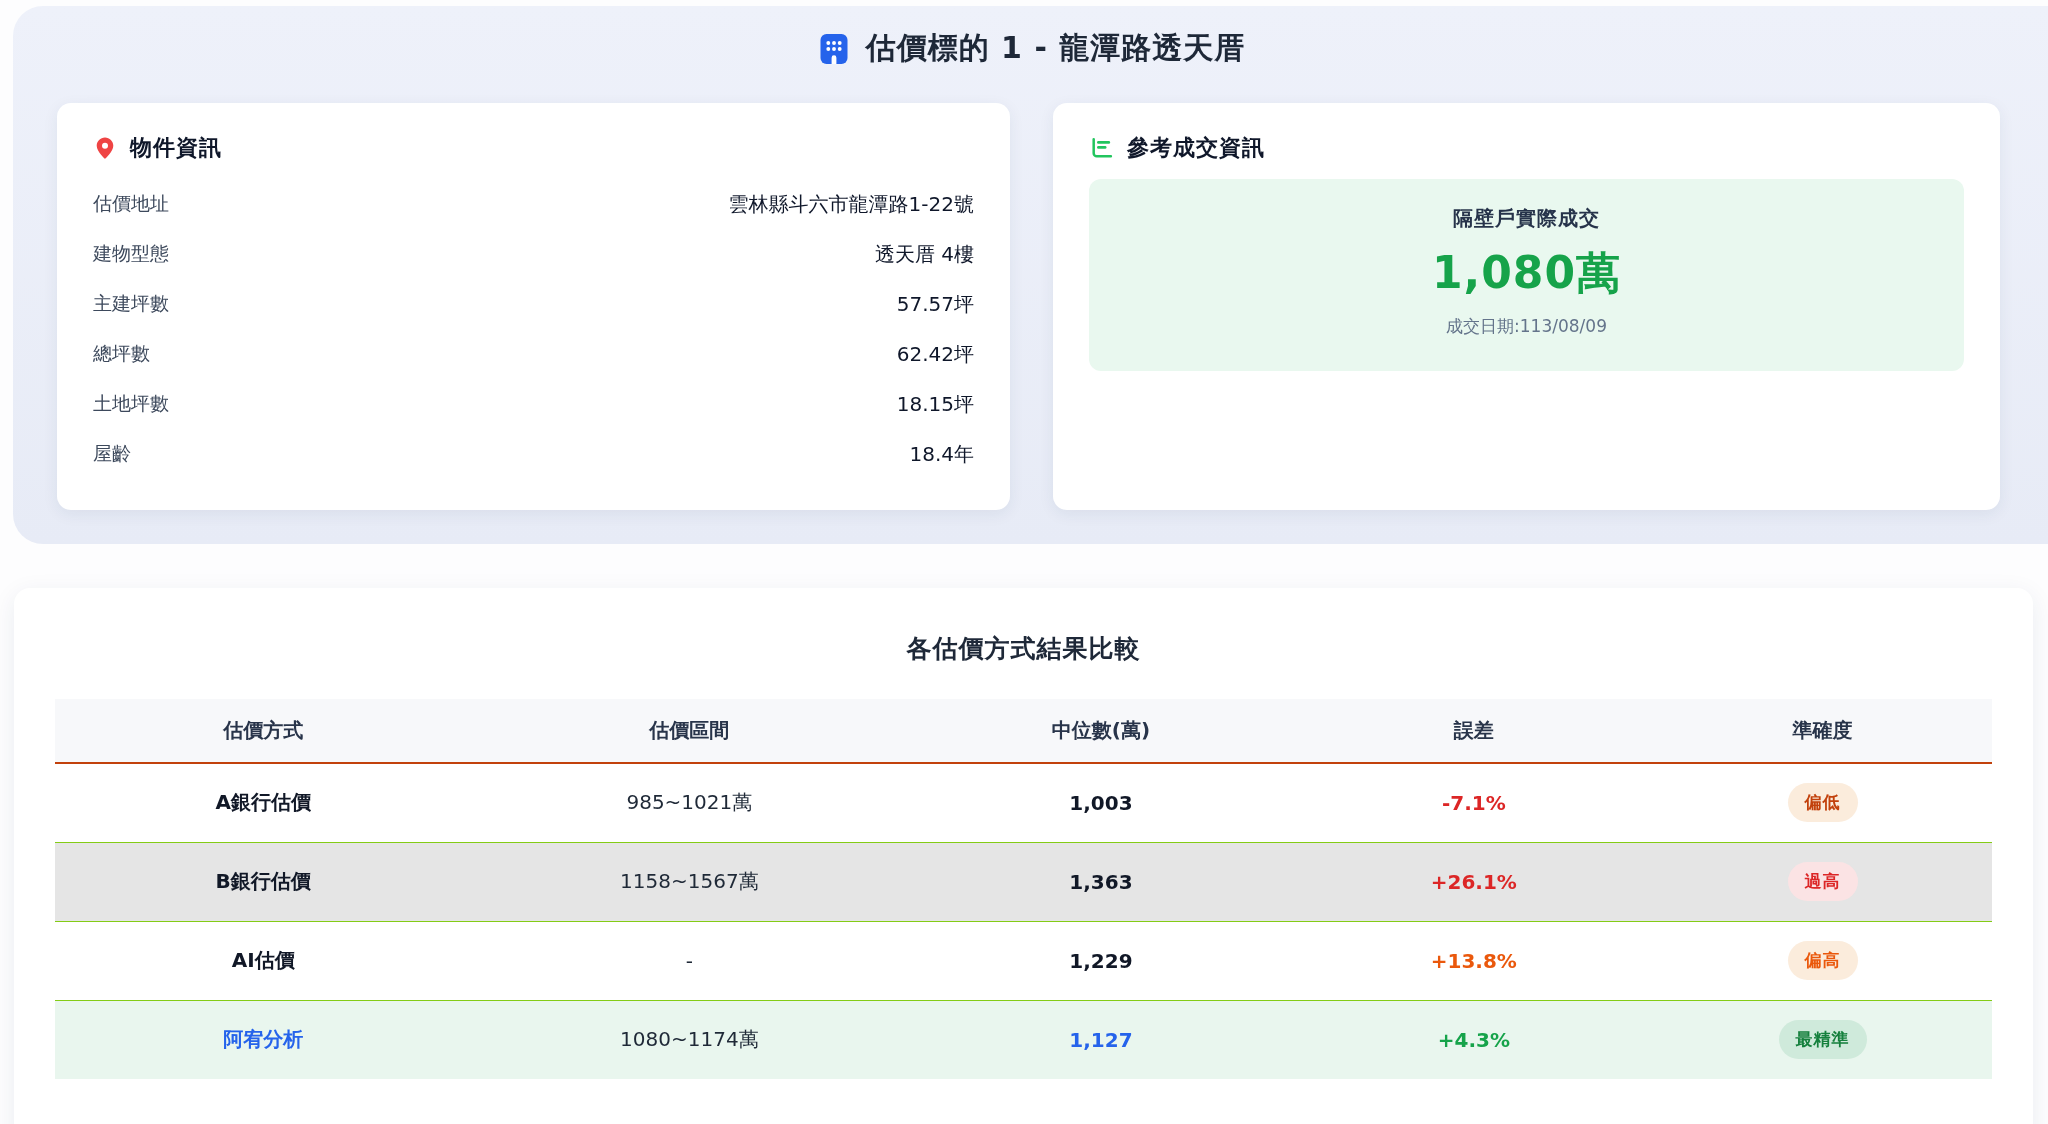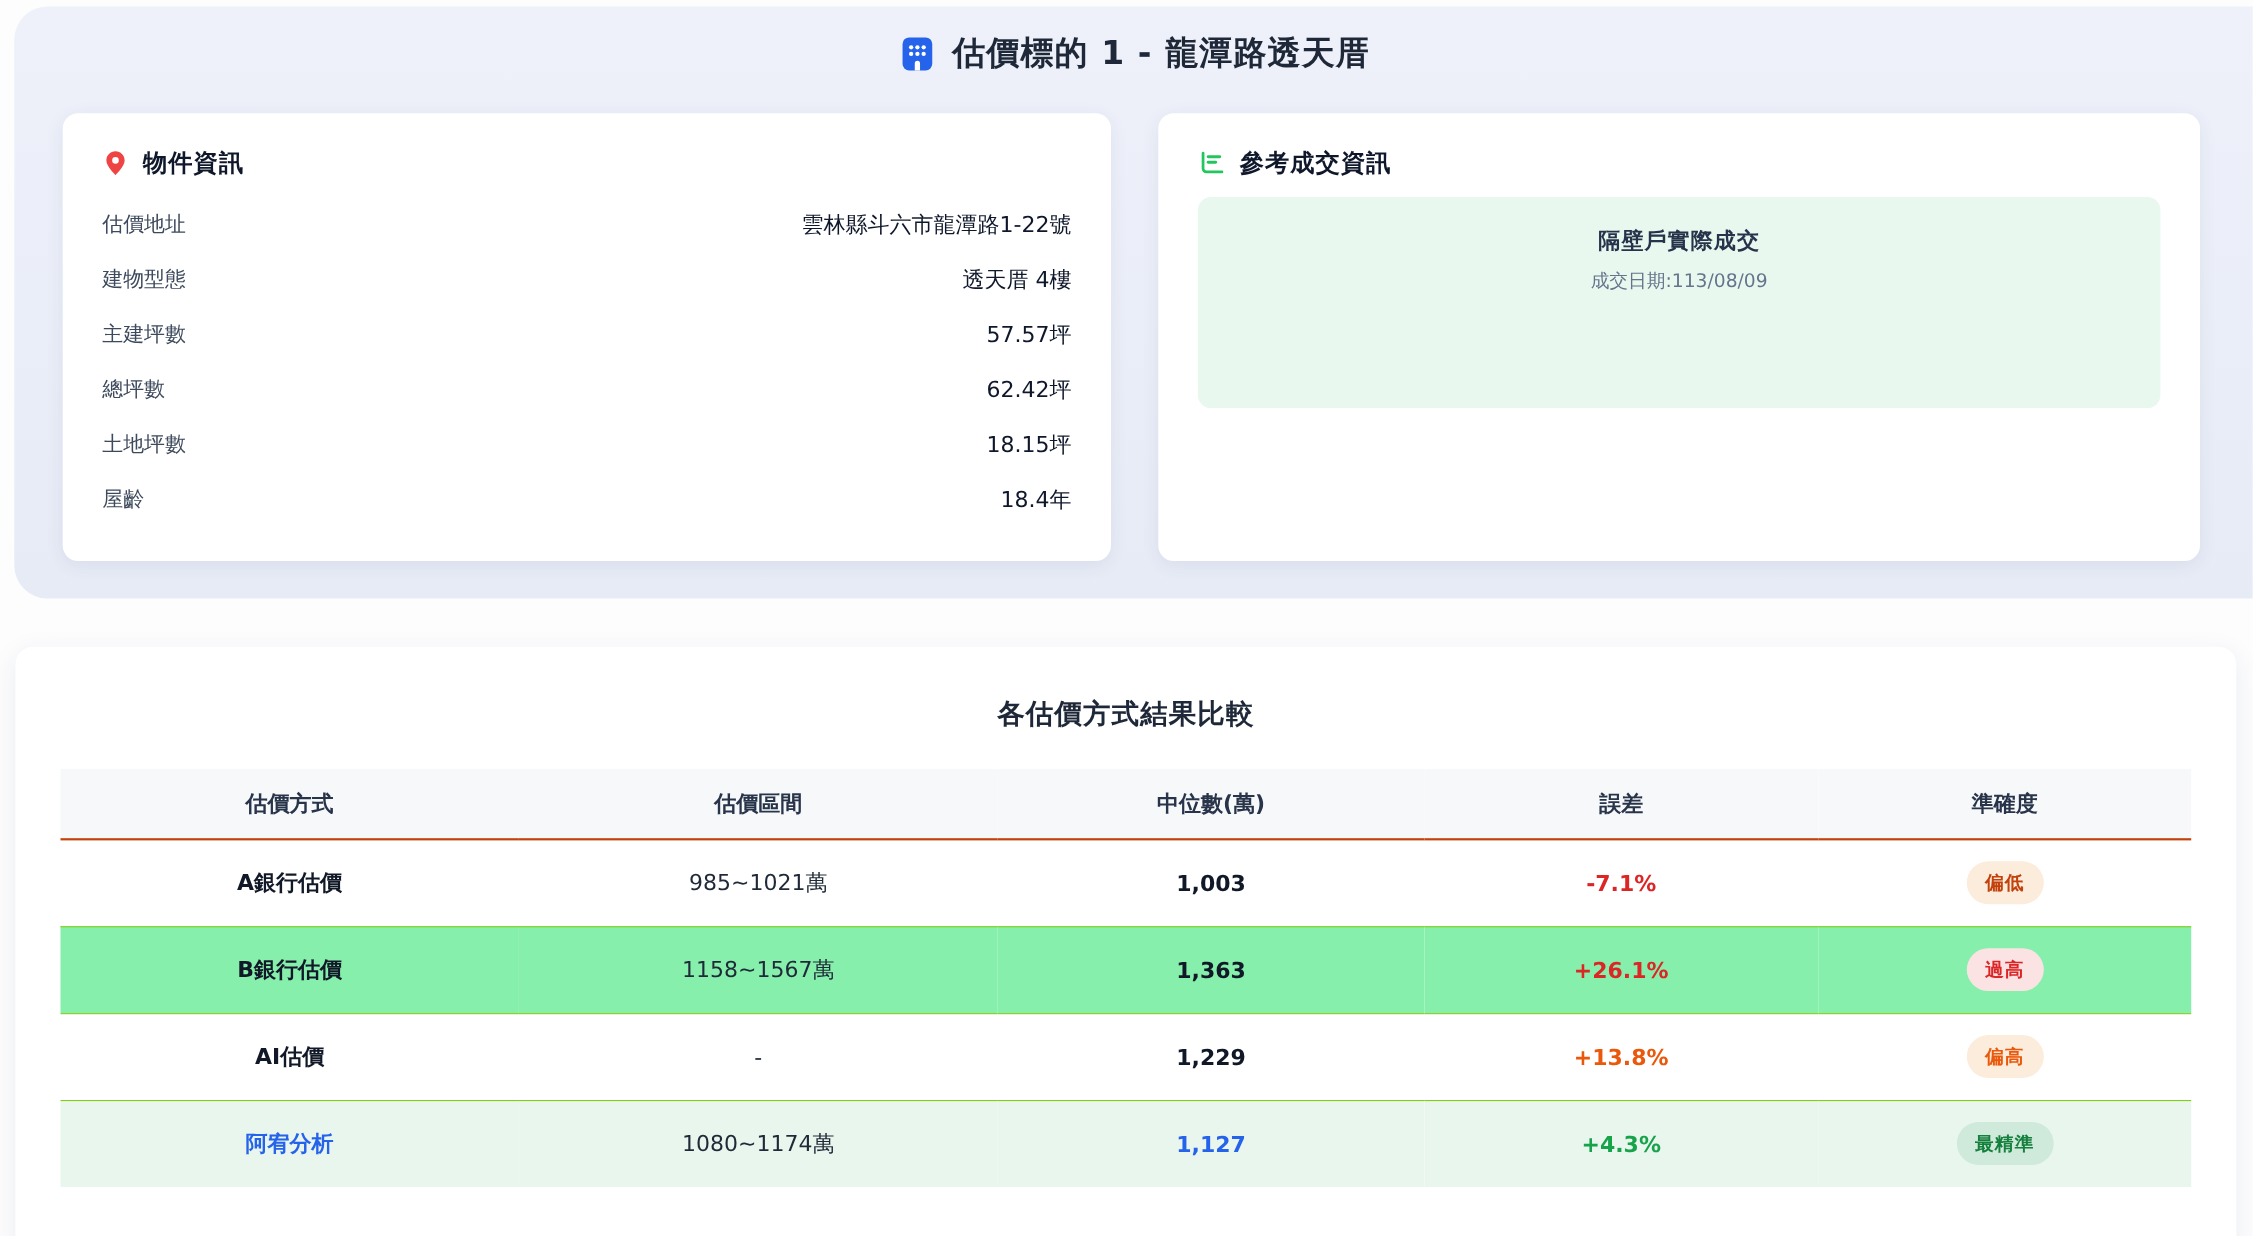--- a/index.html
+++ b/index.html
@@ -93,21 +93,21 @@
     text-align: center;
     border-bottom: 2px solid #c2410c;
   }
   table.compare td {
     height: 79px;
     font-size: 20px;
     text-align: center;
     border-bottom: 1px solid #84cc16;
     color: #1f2937;
   }
-  tr.row-alt { background: #86efac; }
+  tr.row-alt { background: #e5e5e5; }
   tr.row-best { background: #e9f6ee; }
   tr.row-best td { border-bottom: none; }
 
   .cell-method { font-weight: 700; color: #111827; }
   .cell-range  { font-weight: 400; color: #1f2937; }
   .cell-median { font-weight: 700; color: #111827; }
   .cell-error  { font-weight: 700; }
 
   .badge {
     display: inline-block;
@@ -179,20 +179,21 @@
         <svg class="icon-svg" width="25" height="25" viewBox="0 0 24 24">
           <path d="M4.5 3 v13.5 a3 3 0 0 0 3 3 H21" fill="none" stroke="#22c55e" stroke-width="2.4" stroke-linecap="round"></path>
           <line x1="9" y1="6.2" x2="19" y2="6.2" stroke="#22c55e" stroke-width="2.6" stroke-linecap="round"></line>
           <line x1="9" y1="11" x2="15.5" y2="11" stroke="#22c55e" stroke-width="2.6" stroke-linecap="round"></line>
         </svg>
         <h2>參考成交資訊</h2>
       </div>
 
       <div class="deal-box">
         <div class="deal-heading">隔壁戶實際成交</div>
+        <div class="deal-price" style="color: rgb(22, 163, 74);">1,080萬</div>
         <div class="deal-date">成交日期:113/08/09</div>
       </div>
     </div>
 
   </div>
 </div>
 
 <div class="compare-card">
   <div class="compare-title">各估價方式結果比較</div>
 

